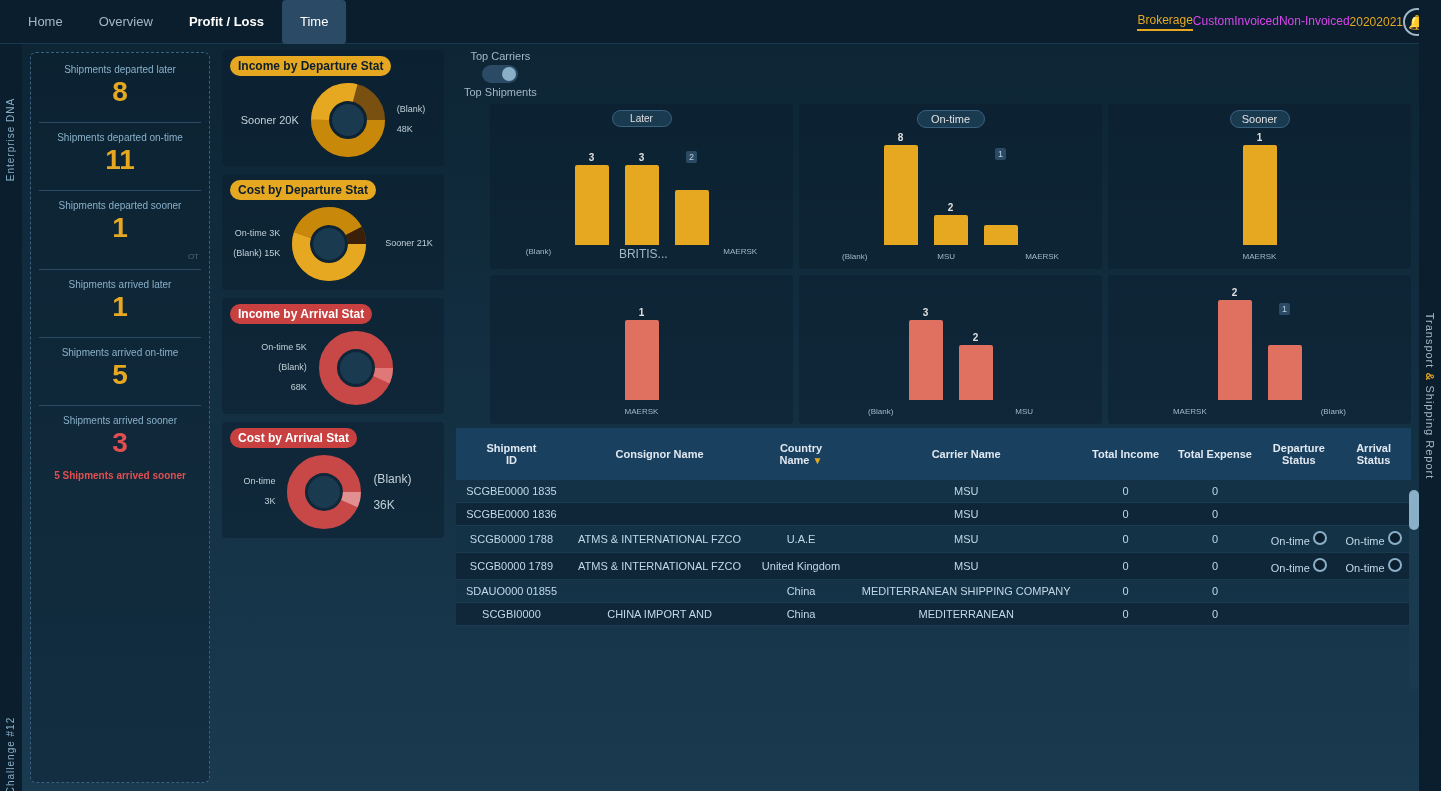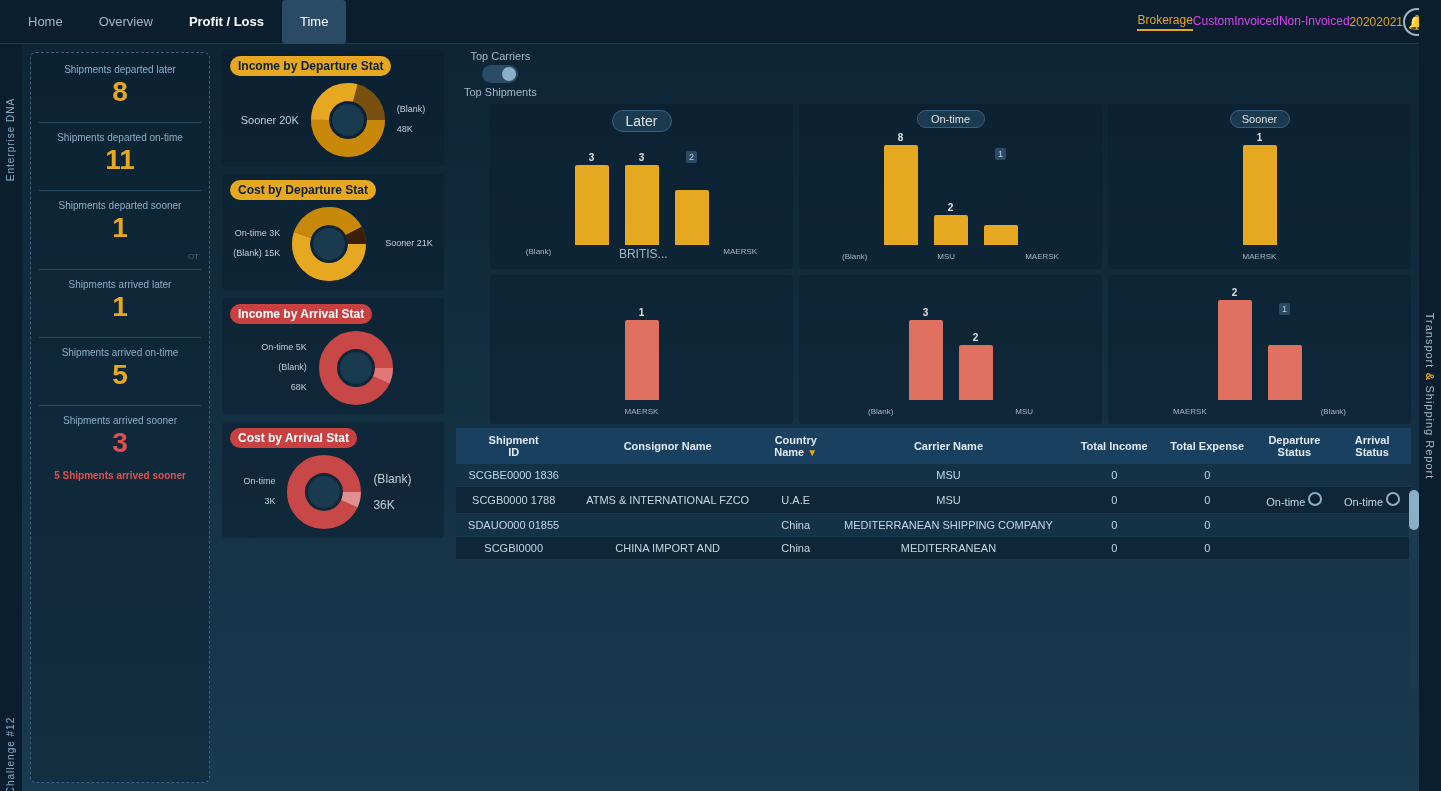--- a/index.html
+++ b/index.html
@@ -199,21 +199,21 @@
     }
     .data-table {
       width: 100%;
       border-collapse: collapse;
       font-size: 11px;
     }
     .data-table thead tr {
       background: #1a4060;
     }
     .data-table th {
-      padding: 6px 8px;
+      padding: 14px 8px;
       color: #e0e8f0;
       font-weight: 600;
       font-size: 11px;
       text-align: center;
       border: none;
     }
     .data-table tbody tr {
       background: rgba(20,50,70,0.6);
       border-bottom: 1px solid #1a3a50;
     }
@@ -407,21 +407,21 @@
       <div style="width:30px;display:flex;flex-direction:column;justify-content:space-around;align-items:flex-end;padding-right:2px;">
         
         
       </div>
 
       <div style="flex:1;display:flex;flex-direction:column;gap:6px;">
 
         <div style="display:flex;gap:6px;flex:1;">
 
           <div style="flex:1;background:rgba(10,30,46,0.5);border-radius:4px;padding:6px 8px;display:flex;flex-direction:column;">
-            <div style="background:#1a3a50;border:1px solid #3a6080;border-radius:12px;font-size:14px;color:#e0e0e0;text-align:center;padding:2px 10px;margin:0 auto 4px;width:60px;">Later</div>
+            <div style="background:#1a3a50;border:1px solid #3a6080;border-radius:12px;font-size:10px;color:#e0e0e0;text-align:center;padding:2px 10px;margin:0 auto 4px;width:60px;">Later</div>
             <div style="display:flex;align-items:flex-end;justify-content:center;gap:16px;flex:1;padding-bottom:18px;position:relative;">
               <div style="display:flex;flex-direction:column;align-items:center;gap:2px;">
                 <span style="font-size:10px;color:#e0e0e0;font-weight:bold;">3</span>
                 <div style="width:34px;height:80px;background:#e6a820;border-radius:2px 2px 0 0;"></div>
               </div>
               <div style="display:flex;flex-direction:column;align-items:center;gap:2px;">
                 <span style="font-size:10px;color:#e0e0e0;font-weight:bold;">3</span>
                 <div style="width:34px;height:80px;background:#e6a820;border-radius:2px 2px 0 0;"></div>
               </div>
               <div style="display:flex;flex-direction:column;align-items:center;gap:2px;position:relative;">
@@ -534,40 +534,60 @@
             <th>Country<br>Name <span class="sort-arrow">▼</span></th>
             <th>Carrier Name</th>
             <th>Total Income</th>
             <th>Total Expense</th>
             <th>Departure<br>Status</th>
             <th>Arrival<br>Status</th>
           </tr>
         </thead>
         <tbody>
           <tr>
+            <td>SCGBE0000 1835</td>
+            <td></td>
+            <td></td>
+            <td>MSU</td>
+            <td>0</td>
+            <td>0</td>
+            <td></td>
+            <td></td>
+          </tr>
+          <tr>
             <td>SCGBE0000 1836</td>
             <td></td>
             <td></td>
             <td>MSU</td>
             <td>0</td>
             <td>0</td>
             <td></td>
             <td></td>
           </tr>
           <tr>
             <td>SCGB0000 1788</td>
             <td>ATMS &amp; INTERNATIONAL FZCO</td>
             <td>U.A.E</td>
             <td>MSU</td>
             <td>0</td>
             <td>0</td>
             <td>On-time <span class="radio-dot"></span></td>
             <td>On-time <span class="radio-dot"></span></td>
           </tr>
           <tr>
+            <td>SCGB0000 1789</td>
+            <td>ATMS &amp; INTERNATIONAL FZCO</td>
+            <td>United Kingdom</td>
+            <td>MSU</td>
+            <td>0</td>
+            <td>0</td>
+            <td>On-time <span class="radio-dot"></span></td>
+            <td>On-time <span class="radio-dot"></span></td>
+          </tr>
+          <tr>
             <td>SDAUO000 01855</td>
             <td></td>
             <td>China</td>
             <td>MEDITERRANEAN SHIPPING COMPANY</td>
             <td>0</td>
             <td>0</td>
             <td></td>
             <td></td>
           </tr>
           <tr>

